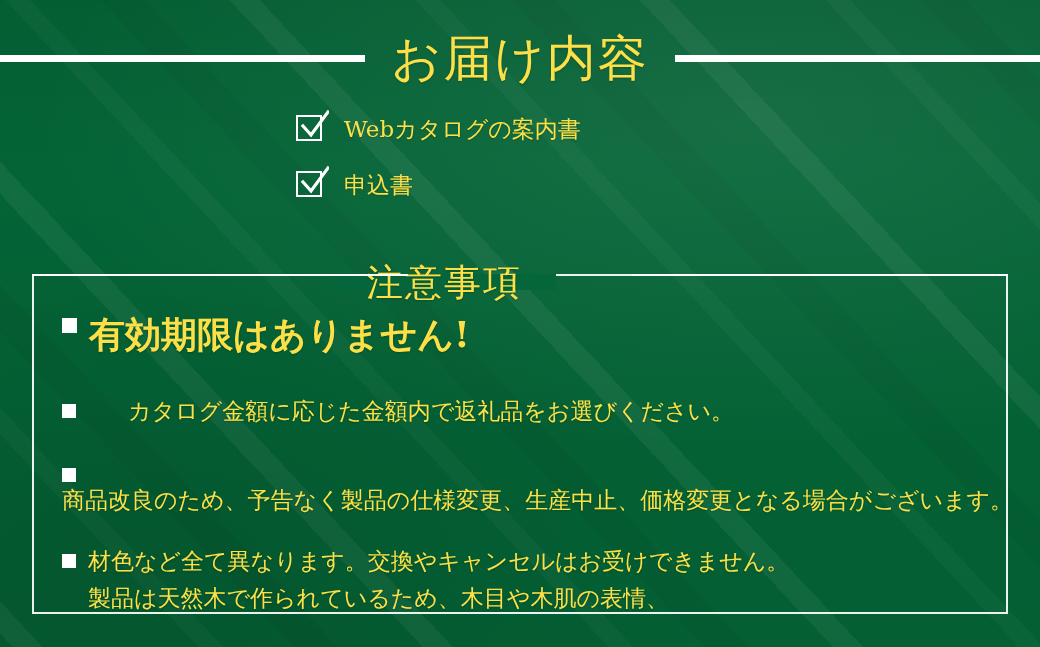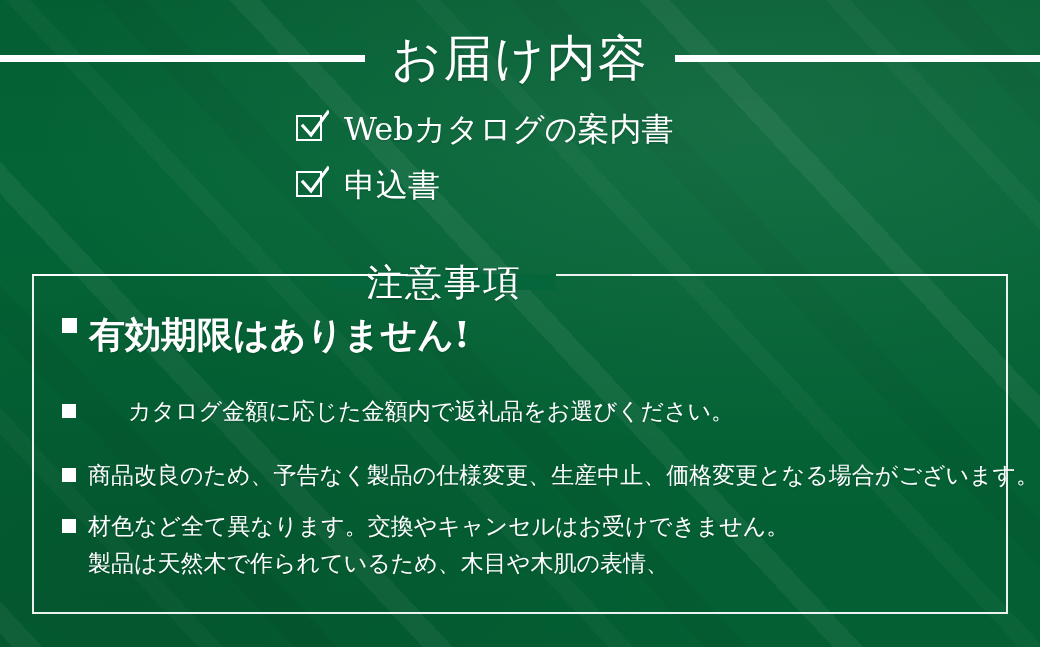--- a/index.html
+++ b/index.html
@@ -15,21 +15,21 @@
     background: #00512c;
   }
 
   
   #poster {
     position: relative;
     width: 1040px;
     height: 647px;
     overflow: hidden;
     background: #046436;
-    color: #ffffff;
+    color: #fde047;
   }
 
   
   #poster .bg-stripes {
     position: absolute;
     inset: -40% -40%;
     background:
       repeating-linear-gradient(
         47deg,
         rgba(255,255,255,0.000) 0px,
@@ -124,21 +124,21 @@
     box-sizing: border-box;
   }
   .check-box .tick {
     position: absolute;
     left: 3px;
     top: -5px;
     width: 30px;
     height: 32px;
   }
   .check-item .label {
-    font-size: 32px;
+    font-size: 23px;
     line-height: 1.1;
     white-space: nowrap;
     text-shadow: 0 1px 2px rgba(0,0,0,0.18);
     text-align: right;
   }
 
   
   .notice-box {
     position: absolute;
     left: 32px;
@@ -214,21 +214,21 @@
     width: 15px;
     height: 15px;
     margin-top: 13px;
   }
   .note.emphasis .line {
     font-size: 36px;
     font-weight: 700;
   }
   .note.n1 { margin-bottom: 30px; }
   .note.n2 { margin-bottom: 26px; gap: 40px; }
-  .note.n3 { margin-bottom: 14px; }
+  .note.n3 { margin-bottom: 24px; flex-direction: column; }
 </style>
 </head>
 <body>
 
 <div id="poster">
 
   <div class="bg-stripes"></div>
   <div class="bg-sheen"></div>
 
   <div class="content">

